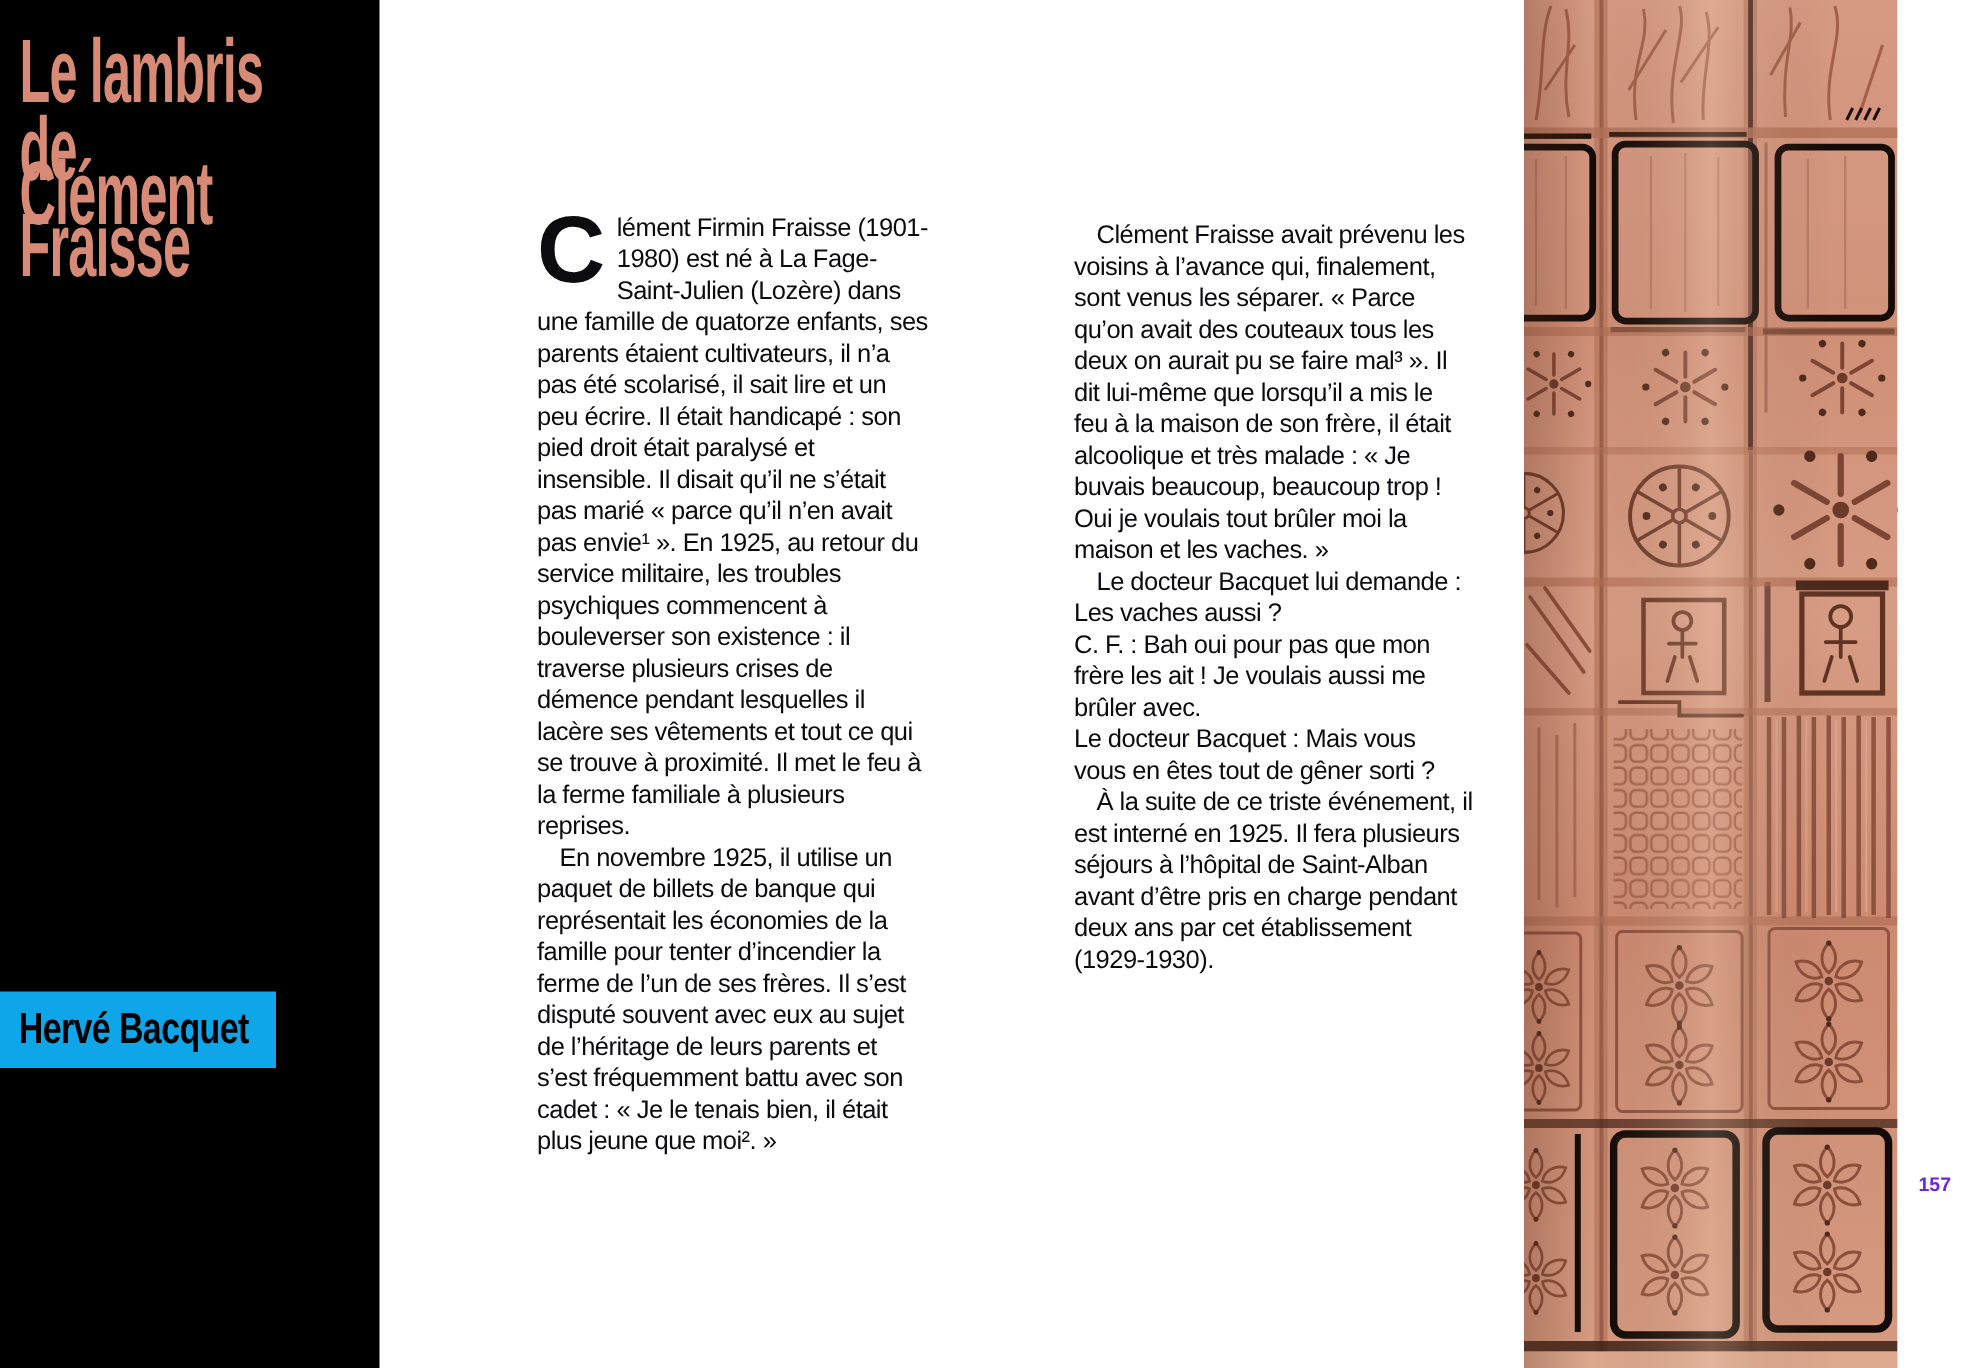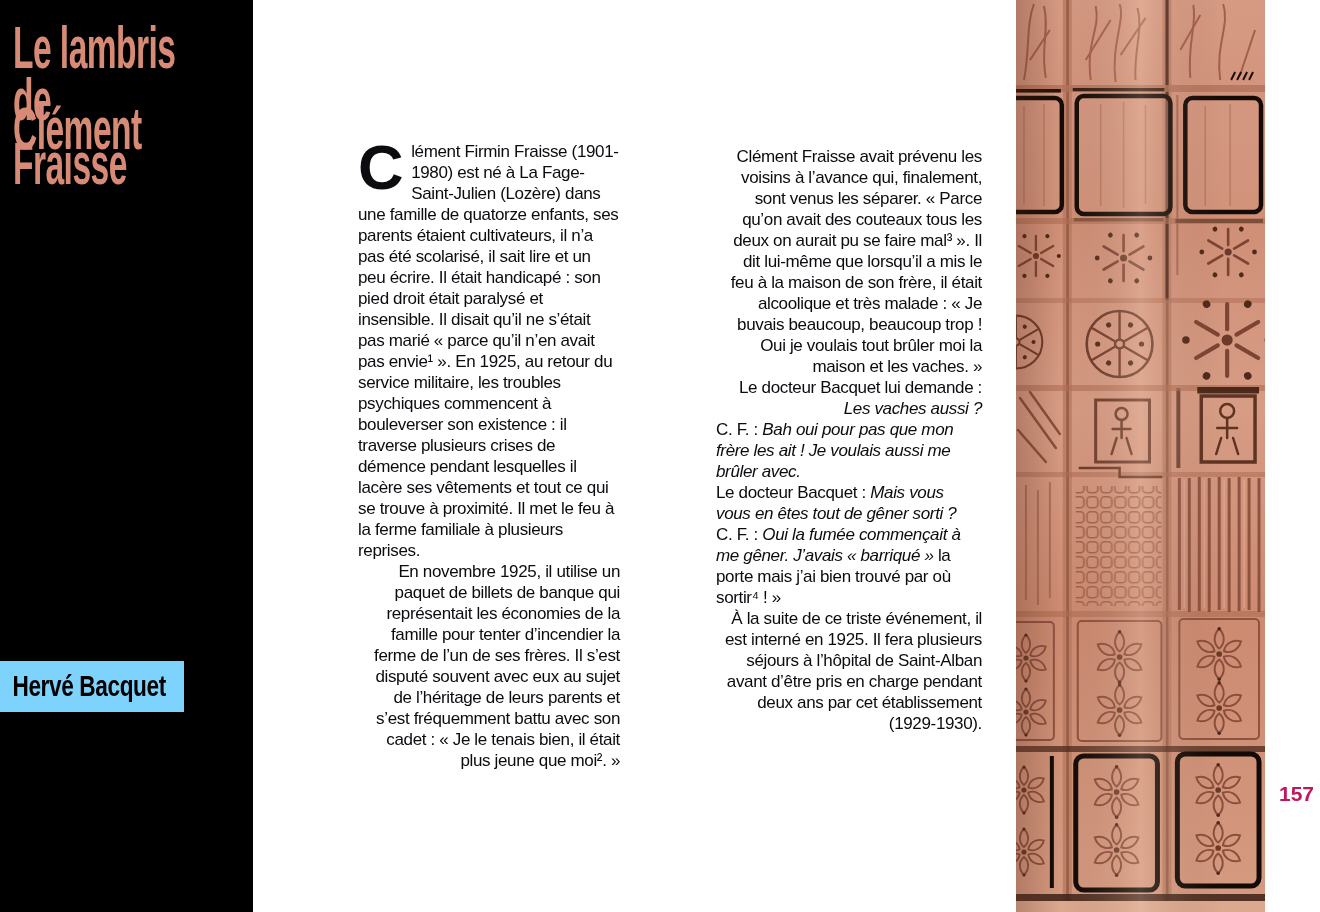--- a/index.html
+++ b/index.html
@@ -20,48 +20,48 @@
     color:var(--title-color,#d78b76);
     transform:scaleX(.56);transform-origin:0 0;
     letter-spacing:-1px;white-space:nowrap;
   }
   .tl0{top:18px;}
   .tl1{top:70px;}
   .tl2{top:99px;}
   .tl3{top:134px;}
   .author-band{
     position:absolute;left:0;top:661px;width:184px;height:51px;
-    background:#7dd3fc;display:flex;align-items:center;
+    background:#0ea5e9;display:flex;align-items:center;
   }
   .author{
     font-size:29px;font-weight:bold;color:#000000;
     transform:scaleX(.78);transform-origin:0 50%;
     padding-left:16px;white-space:nowrap;letter-spacing:-0.5px;
   }
   
   .col{
     position:absolute;
     font-size:17px;line-height:21px;letter-spacing:-0.35px;
     color:var(--text-color,#0b0b10);
     text-align:left;
   }
   #col1{left:358px;top:141px;width:262px;}
   #col2{left:716px;top:146px;width:266px;}
   .para{margin:0;}
-  .para.indent{text-indent:15px;text-align:right;}
-  .it{font-style:italic;}
+  .para.indent{text-indent:15px;}
+  .it{}
   .dropcap{
     float:left;
     font-size:63px;line-height:47px;font-weight:bold;
     margin:3px 8px 0 0;
   }
   
   .pagenum{
     position:absolute;left:1279px;top:782px;
-    font-size:21px;font-weight:bold;color:#be185d;letter-spacing:0;
+    font-size:13px;font-weight:bold;color:#6d28d9;letter-spacing:0;
   }
   
   .photo{
     position:absolute;left:1016px;top:0;width:249px;height:912px;
   }
   .photo svg{display:block;width:249px;height:912px;}
 </style>
 </head>
 <body>
 
@@ -77,21 +77,20 @@
 
 <div class="col" id="col1">
     <div class="para"><span class="dropcap">C</span><span>lément Firmin Fraisse (1901-1980) est né à La Fage-Saint-Julien (Lozère) dans une famille de quatorze enfants, ses parents étaient cultivateurs, il n’a pas été scolarisé, il sait lire et un peu écrire. Il était handicapé : son pied droit était paralysé et insensible. Il disait qu’il ne s’était pas marié « parce qu’il n’en avait pas envie¹ ». En 1925, au retour du service militaire, les troubles psychiques commencent à bouleverser son existence : il traverse plusieurs crises de démence pendant lesquelles il lacère ses vêtements et tout ce qui se trouve à proximité. Il met le feu à la ferme familiale à plusieurs reprises.</span></div>
     <div class="para indent"><span>En novembre 1925, il utilise un paquet de billets de banque qui représentait les économies de la famille pour tenter d’incendier la ferme de l’un de ses frères. Il s’est disputé souvent avec eux au sujet de l’héritage de leurs parents et s’est fréquemment battu avec son cadet : « Je le tenais bien, il était plus jeune que moi². »</span></div>
   </div>
 <div class="col" id="col2">
     <div class="para indent"><span>Clément Fraisse avait prévenu les voisins à l’avance qui, finalement, sont venus les séparer. « Parce qu’on avait des couteaux tous les deux on aurait pu se faire mal³ ». Il dit lui-même que lorsqu’il a mis le feu à la maison de son frère, il était alcoolique et très malade : « Je buvais beaucoup, beaucoup trop ! Oui je voulais tout brûler moi la maison et les vaches. »</span></div>
     <div class="para indent"><span>Le docteur Bacquet lui demande : </span><span class="it">Les vaches aussi ?</span></div>
     <div class="para"><span>C. F. : </span><span class="it">Bah oui pour pas que mon frère les ait ! Je voulais aussi me brûler avec.</span></div>
     <div class="para"><span>Le docteur Bacquet : </span><span class="it">Mais vous vous en êtes tout de gêner sorti ?</span></div>
-    <div class="para"><span>C. F. : </span><span class="it">Oui la fumée commençait à me gêner. J’avais « barriqué »</span><span> la porte mais j’ai bien trouvé par où sortir⁴ ! »</span></div>
     <div class="para indent"><span>À la suite de ce triste événement, il est interné en 1925. Il fera plusieurs séjours à l’hôpital de Saint-Alban avant d’être pris en charge pendant deux ans par cet établissement (1929-1930).</span></div>
   </div>
 
 <div class="pagenum">157</div>
 
 <div class="photo">
 <svg viewBox="0 0 250 912" preserveAspectRatio="none" role="img" aria-label="Photograph of the carved wood panelling (lambris) by Clément Fraisse: salmon-pink wooden panels incised with rosettes, wheels, flowers, a small human figure, vertical slats and black-outlined frames">
   <defs>
     <linearGradient id="bg" x1="0" y1="0" x2="0" y2="1">
       <stop offset="0" stop-color="#d69a83"></stop>

